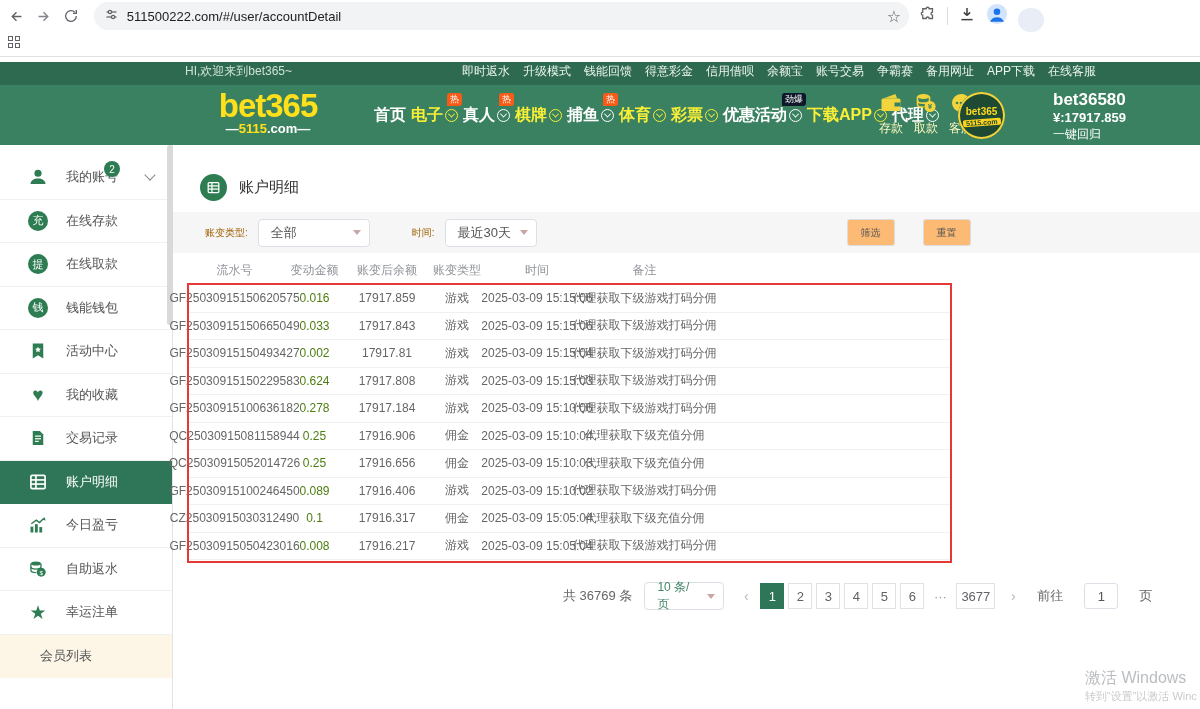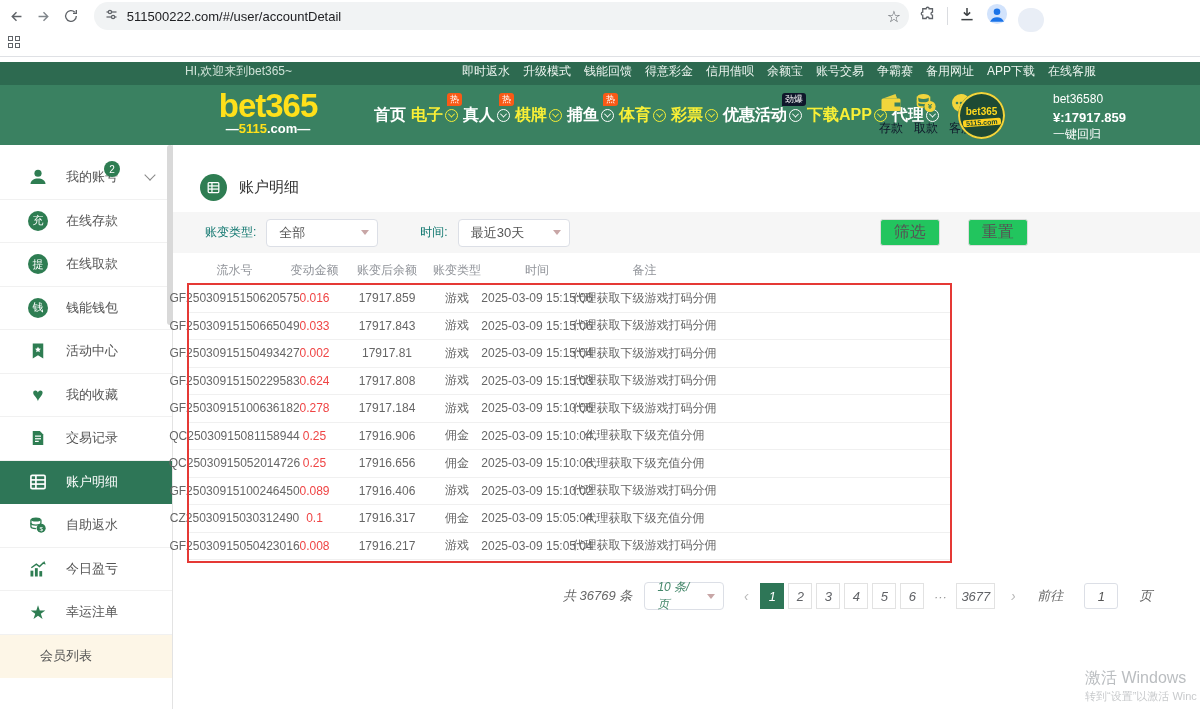--- a/index.html
+++ b/index.html
@@ -31,26 +31,26 @@
   .nav-item { position:relative; display:flex; align-items:center; font-size:16px; font-weight:bold; margin-right:5px; cursor:pointer; white-space:nowrap; }
   .nav-item.white { color:#ffffff; }
   .nav-item.yellow { color:#f8ef36; }
   .nav-arr { width:13px; height:13px; border:1.5px solid currentColor; border-radius:50%; display:inline-flex; align-items:center; justify-content:center; margin-left:2px; }
   .nav-arr i { width:5px; height:5px; border-left:1.5px solid currentColor; border-bottom:1.5px solid currentColor; transform:rotate(-45deg) translate(1px,-1px); }
   .nav-badge { position:absolute; top:-12px; right:-4px; font-size:9px; font-weight:normal; color:#fff; padding:1px 3px; border-radius:3px 3px 3px 0; line-height:11px; }
   .nav-badge.hot { background:#f95a16; }
   .nav-badge.boom { background:#0f172a; }
   .quick { position:absolute; left:878px; top:6px; display:flex; gap:9px; }
   .qa { display:flex; flex-direction:column; align-items:center; color:#f2d53c; cursor:pointer; }
-  .qa-label { font-size:12px; color:#0f172a; margin-top:1px; }
+  .qa-label { font-size:12px; color:#fef9c3; margin-top:1px; }
   .medal { position:absolute; left:958px; top:7px; width:47px; height:47px; border-radius:50%; background:#1e4a34; display:flex; flex-direction:column; align-items:center; justify-content:center; box-shadow:0 0 0 2px #f2d53c inset; }
   .medal-top { color:#ffd91e; font-size:10px; font-weight:bold; }
   .medal-bot { background:#ffd21e; color:#1e4a34; font-size:7px; font-weight:bold; padding:0 3px; border-radius:2px; margin-top:2px; transform:rotate(-4deg); }
   .acct { position:absolute; left:1053px; top:5px; color:#fff; }
-  .acct-name { font-size:12px; font-weight:normal; line-height:19px; }
+  .acct-name { font-size:17px; font-weight:bold; line-height:19px; }
   .acct-bal { font-size:13px; font-weight:bold; line-height:17px; }
   .acct-back { font-size:12px; line-height:16px; cursor:pointer; }
   
   .sidebar { position:absolute; left:0; top:145px; width:173px; height:564px; background:#fff; border-right:1px solid #e3e3e3; padding-top:11px; }
   .sb-scroll { position:absolute; left:167px; top:145px; width:6px; height:180px; background:#d9d9d9; border-radius:3px; }
   .sb-item { height:43.5px; display:flex; align-items:center; padding-left:27px; border-bottom:1px solid #f1f1f1; cursor:pointer; position:relative; color:#2e7d52; }
   .sb-item .sb-label { font-size:13px; color:#555; margin-left:17px; }
   .sb-item.active { background:#2e7657; color:#fff; border-bottom:none; }
   .sb-item.active .sb-label { color:#fff; }
   .sb-item.sub { background:#fdf6e7; padding-left:40px; border-bottom:none; }
@@ -61,36 +61,36 @@
   .sb-badge { position:absolute; left:104px; top:5px; width:16px; height:16px; border-radius:50%; background:#2e7d52; color:#fff; font-size:10px; display:flex; align-items:center; justify-content:center; }
   .sb-chev { position:absolute; right:18px; width:8px; height:8px; border-left:1.5px solid #888; border-bottom:1.5px solid #888; }
   .sb-chev.down { transform:rotate(-45deg); margin-top:-4px; }
   .sb-chev.up { transform:rotate(135deg); margin-top:4px; }
   
   .content { position:absolute; left:173px; top:145px; width:1027px; height:564px; background:#fff; }
   .page-head { position:absolute; left:27px; top:29px; display:flex; align-items:center; }
   .page-head-icon { width:27px; height:27px; border-radius:50%; background:#2e7d52; color:#fff; display:flex; align-items:center; justify-content:center; }
   .page-title { font-size:15px; color:#333; margin-left:12px; }
   .filterbar { position:absolute; left:0; top:67px; width:1027px; height:41px; background:#f6f6f6; display:flex; align-items:center; }
-  .f-label { font-size:12px; color:#0f766e; }
+  .f-label { font-size:10px; color:#a16207; }
   .sel { height:28px; background:#fff; border:1px solid #dcdfe6; border-radius:4px; display:flex; align-items:center; padding:0 8px 0 12px; cursor:pointer; }
   .sel-val { font-size:13px; color:#555; flex:1; }
   .sel-arr { width:0; height:0; border-left:4px solid transparent; border-right:4px solid transparent; border-top:5px solid #c8a6a6; margin-left:8px; }
-  .f-btn { height:27px; padding:0 13px; background:#22c55e; border:1px solid #dcdcdc; border-radius:3px; font-size:16px; color:#555; display:flex; align-items:center; cursor:pointer; }
+  .f-btn { height:27px; padding:0 13px; background:#fdba74; border:1px solid #dcdcdc; border-radius:3px; font-size:10px; color:#555; display:flex; align-items:center; cursor:pointer; }
   .t-grid { display:grid; grid-template-columns:95px 65px 80px 60px 100px 115px 1fr; width:765px; margin-left:14px; }
   .t-head { position:absolute; left:0; top:110px; height:30px; width:1027px; }
   .t-head .t-cell { font-size:12px; color:#909399; }
   .t-cell { display:flex; align-items:center; justify-content:center; height:100%; text-align:center; }
   .t-body { position:absolute; left:0; top:140px; width:1027px; }
   .t-row { height:27.5px; border-bottom:1px solid #f0f0f0; }
   .t-row .t-cell { font-size:12px; color:#666; white-space:nowrap; }
-  .t-row .t-cell.amount { color:#ef4444; }
+  .t-row .t-cell.amount { color:#4d7c0f; }
   .red-rect { position:absolute; left:14px; top:138px; width:765px; height:280px; border:2px solid #e53935; pointer-events:none; }
   
-  .pager { position:absolute; left:390px; top:437px; height:28px; display:flex; align-items:center;font-style:italic; }
+  .pager { position:absolute; left:390px; top:437px; height:28px; display:flex; align-items:center; }
   .pg-total { font-size:13px; color:#666; margin-right:12px; }
   .pg-size { width:80px; }
   .pg-size .sel-val { color:#44876a; font-size:12px; }
   .pg-arrow { width:24px; height:26px; display:flex; align-items:center; justify-content:center; color:#b8b8b8; font-size:14px; cursor:pointer; margin:0 2px; }
   .pg-btn { min-width:24px; height:26px; padding:0 4px; display:flex; align-items:center; justify-content:center; background:#fff; border:1px solid #e2e2e2; font-size:13px; color:#606266; margin-right:4px; cursor:pointer; }
   .pg-btn.active { background:#2e7657; border-color:#2e7657; color:#fff; }
   .pg-btn.dots { border:none; color:#999; }
   .pg-goto { display:flex; align-items:center; margin-left:10px; font-size:13px; color:#666; gap:21px; }
   .pg-input { width:34px; height:26px; border:1px solid #dcdfe6; border-radius:3px; text-align:center; font-size:13px; color:#555; display:flex; align-items:center; justify-content:center; }
   
@@ -354,40 +354,40 @@
           <line x1="3.5" y1="9.5" x2="20.5" y2="9.5"></line>
           <line x1="3.5" y1="14.5" x2="20.5" y2="14.5"></line>
           <line x1="9.5" y1="4" x2="9.5" y2="20"></line>
         </svg>
       </span>
       <span class="sb-label">账户明细</span>
     </div>
     <div class="sb-item">
       <span class="sb-icon">
         <svg viewBox="0 0 24 24" width="20" height="20" fill="currentColor">
+          <rect x="3" y="14" width="3.4" height="7"></rect>
+          <rect x="8.3" y="11" width="3.4" height="10"></rect>
+          <rect x="13.6" y="14.5" width="3.4" height="6.5"></rect>
+          <path d="M4 10.5l6-4.2 3.8 2.8 4.7-4.6" fill="none" stroke="currentColor" stroke-width="1.8"></path>
+          <path d="M19.5 2.5l1.8 4.2-4.3-1z"></path>
+        </svg>
+      </span>
+      <span class="sb-label">今日盈亏</span>
+    </div>
+    <div class="sb-item">
+      <span class="sb-icon">
+        <svg viewBox="0 0 24 24" width="20" height="20" fill="currentColor">
           <ellipse cx="9.5" cy="5.5" rx="6" ry="2.4"></ellipse>
           <path d="M3.5 5.5v4.2c0 1.3 2.7 2.4 6 2.4s6-1.1 6-2.4V5.5" fill="none" stroke="currentColor" stroke-width="1.6"></path>
           <path d="M3.5 9.7v4.2c0 1.3 2.7 2.4 6 2.4" fill="none" stroke="currentColor" stroke-width="1.6"></path>
           <circle cx="15.8" cy="15.8" r="5.4"></circle>
           <text x="15.8" y="18.6" font-size="7.5" text-anchor="middle" fill="#fff">$</text>
         </svg>
       </span>
       <span class="sb-label">自助返水</span>
-    </div>
-    <div class="sb-item">
-      <span class="sb-icon">
-        <svg viewBox="0 0 24 24" width="20" height="20" fill="currentColor">
-          <rect x="3" y="14" width="3.4" height="7"></rect>
-          <rect x="8.3" y="11" width="3.4" height="10"></rect>
-          <rect x="13.6" y="14.5" width="3.4" height="6.5"></rect>
-          <path d="M4 10.5l6-4.2 3.8 2.8 4.7-4.6" fill="none" stroke="currentColor" stroke-width="1.8"></path>
-          <path d="M19.5 2.5l1.8 4.2-4.3-1z"></path>
-        </svg>
-      </span>
-      <span class="sb-label">今日盈亏</span>
     </div>
     <div class="sb-item">
       <span class="sb-icon">
         <span class="glyph">★</span>
       </span>
       <span class="sb-label">幸运注单</span>
     </div>
     <div class="sb-item sub">
       <span class="sb-label">会员列表</span>
     </div>
@@ -407,21 +407,21 @@
     <span class="page-title">账户明细</span>
   </div>
 
   <div class="filterbar">
     <span class="f-label" style="margin-left:32px;">账变类型:</span>
     <div class="sel" style="width:112px;margin-left:10px;">
       <span class="sel-val">全部</span>
       <span class="sel-arr"></span>
     </div>
     <span class="f-label" style="margin-left:42px;">时间:</span>
-    <div class="sel" style="width:112px;margin-left:10px;">
+    <div class="sel" style="width:92px;margin-left:10px;">
       <span class="sel-val">最近30天</span>
       <span class="sel-arr"></span>
     </div>
     <div class="f-btn" style="margin-left:310px;">筛选</div>
     <div class="f-btn" style="margin-left:28px;">重置</div>
   </div>
 
   <div class="t-head t-grid">
       <div class="t-cell">流水号</div>
       <div class="t-cell">变动金额</div>

